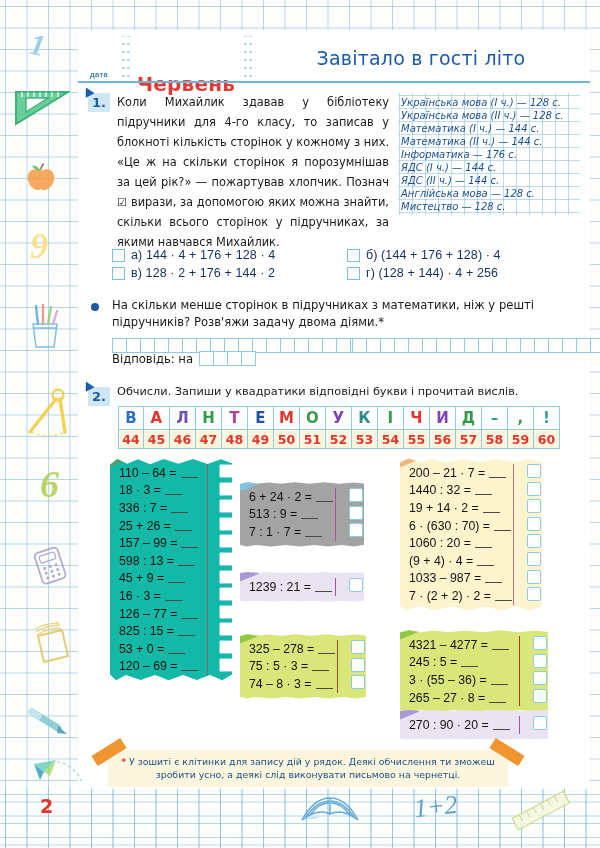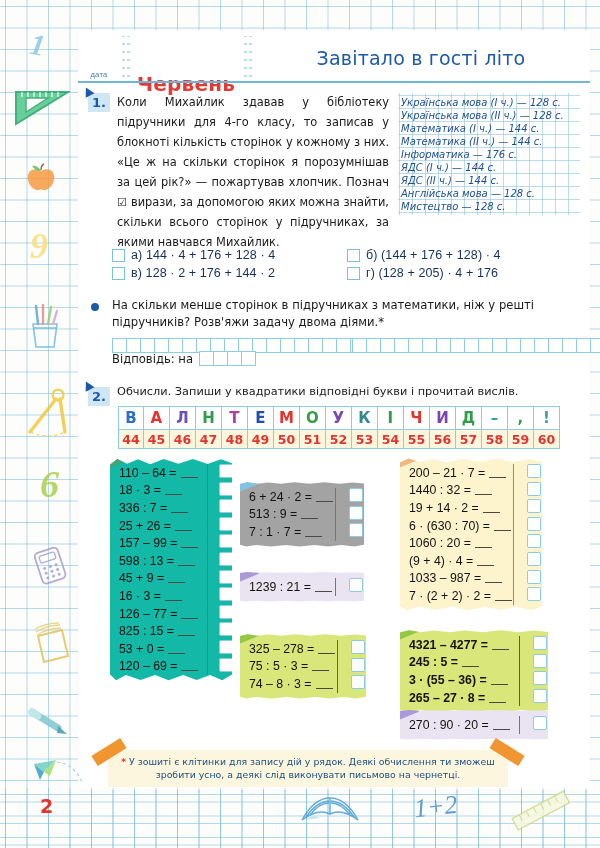--- a/index.html
+++ b/index.html
@@ -76,21 +76,21 @@
     position: relative;
     display: flex;
     align-items: flex-end;
     justify-content: center;
     padding-bottom: 1px;
   }
   .date-cell .label {
     font-size: 7.5px;
     color: #3f7fa8;
     letter-spacing: .3px;
-    font-weight: normal;
+    font-weight: bold;
   }
   .dot-rail {
     width: 10px;
     background-image: radial-gradient(circle, #b9d9ea 1.1px, transparent 1.3px);
     background-size: 5px 8px;
     background-position: 1px 4px;
   }
   .month-cell {
     flex: 0 0 112px;
     background: #fdf7e0;
@@ -549,21 +549,21 @@
       <div class="opt">
         <span class="cb"></span>
         <span class="lbl">б) (144 + 176 + 128) · 4</span>
       </div>
       <div class="opt">
         <span class="cb"></span>
         <span class="lbl">в) 128 · 2 + 176 + 144 · 2</span>
       </div>
       <div class="opt">
         <span class="cb"></span>
-        <span class="lbl">г) (128 + 205) · 4 + 176</span>
+        <span class="lbl">г) (128 + 144) · 4 + 256</span>
       </div>
     </div>
 
   <div class="bullet-dot"></div>
   <div class="t1b-text">На скільки менше сторінок в підручниках з математики, ніж у решті підручників? Розв'яжи задачу двома діями.*</div>
 
   <div class="cellrow" id="work-left" style="left:112px;top:338px;">
       <i></i>
       <i></i>
       <i></i>
@@ -860,21 +860,21 @@
             <span></span>
             <span></span>
             <span></span>
             <span></span>
             <span></span>
             <span></span>
             <span></span>
           </div>
         </div>
       </div>
-      <div class="card torn" style="left: 400px; top: 630px; width: 148px; background: rgb(216, 230, 122); font-weight: bold;">
+      <div class="card torn" style="left: 400px; top: 630px; width: 148px; background: rgb(216, 230, 122);">
         <div class="tape" style="background: rgb(140, 198, 63); left: -8px; top: -4px; transform: rotate(-22deg);"></div>
         <div class="rows">
           <div class="exrow">
             <span class="expr">4321 – 4277 =</span>
             <span class="blank"></span>
           </div>
           <div class="exrow">
             <span class="expr">245 : 5 =</span>
             <span class="blank"></span>
           </div>

